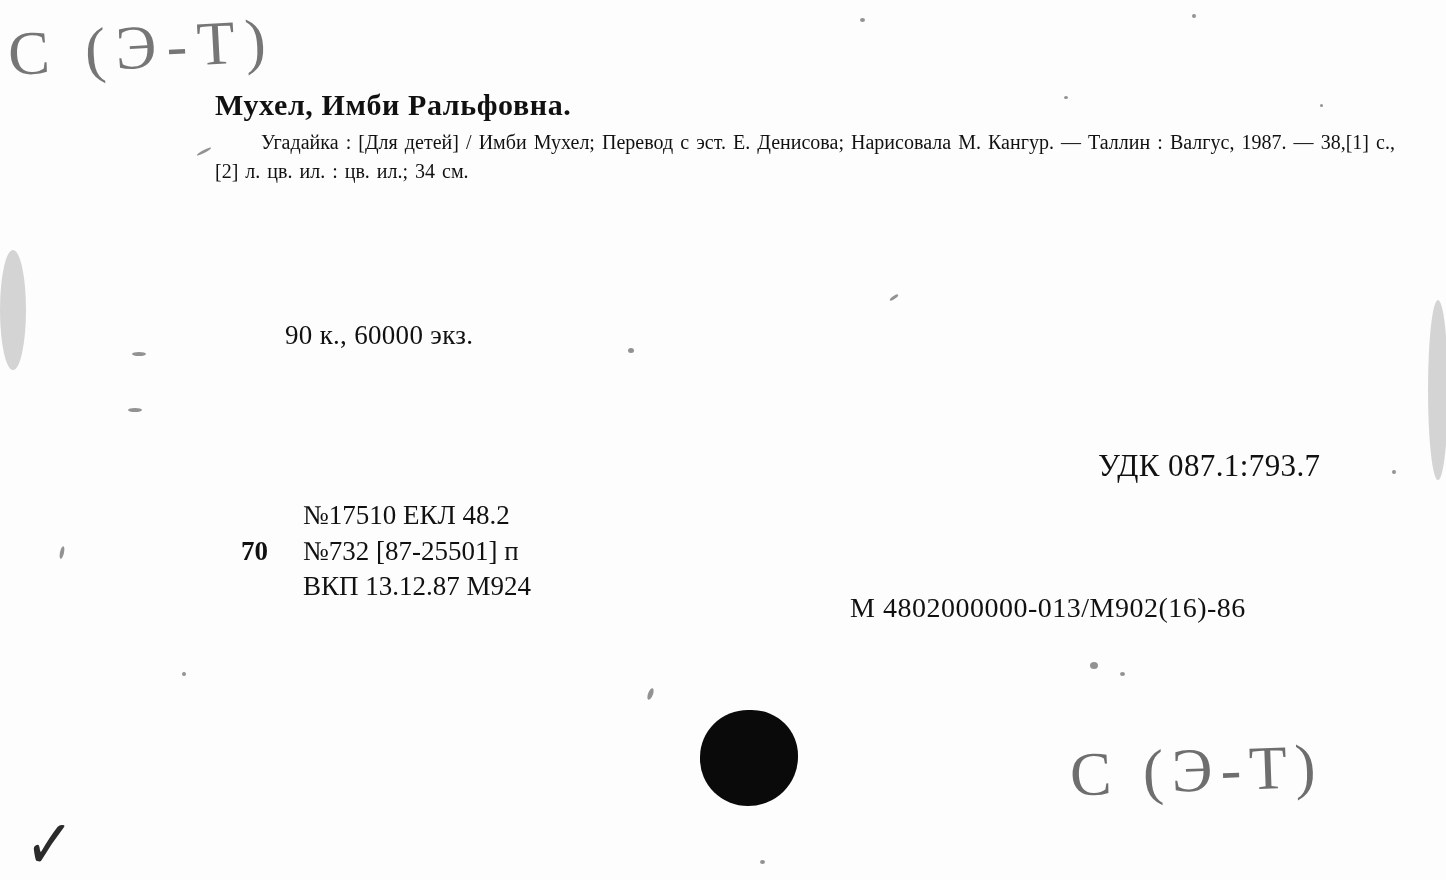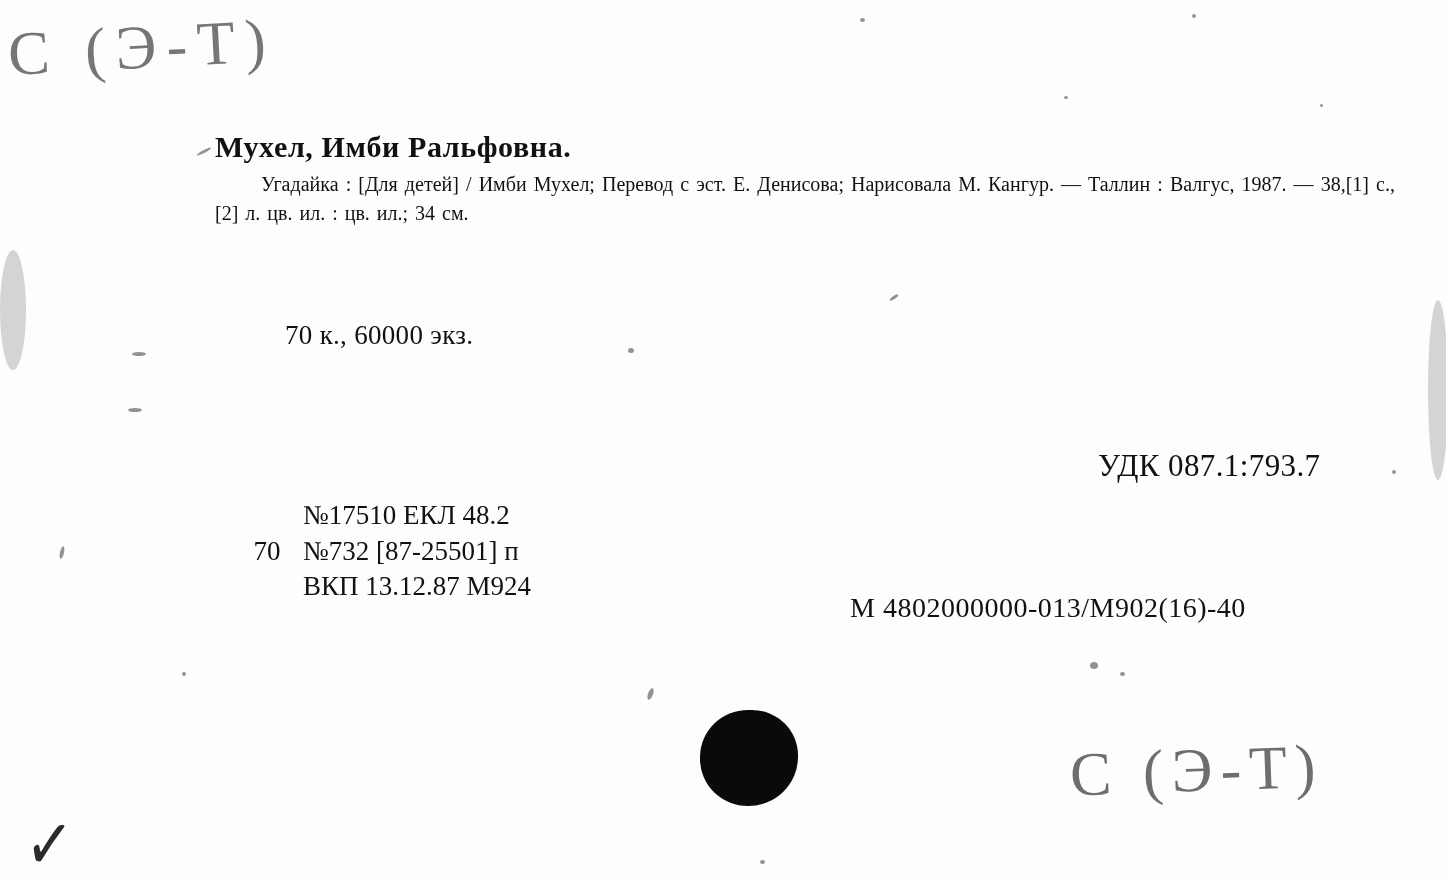--- a/index.html
+++ b/index.html
@@ -31,21 +31,20 @@
     opacity: .28;
     border-radius: 50%;
   }
 
   
   .entry {
     position: absolute;
     left: 215px;
     top: 88px;
     width: 1180px;
-    margin-top: 42px;
   }
   .heading {
     font-family: "Liberation Serif", serif;
     font-weight: bold;
     font-size: 30px;
     letter-spacing: .6px;
     margin: 0 0 6px 0;
     white-space: nowrap;
   }
   .body-block {
@@ -94,23 +93,23 @@
     white-space: nowrap;
   }
   .reg-line {
     position: relative;
     padding-left: 62px;
   }
   .reg-prefix {
     position: absolute;
     left: 0;
     top: 0;
-    font-weight: normal;
+    font-weight: bold;
     width: 52px;
-    text-align: center;
+    text-align: left;
   }
 
   
   .code-line {
     position: absolute;
     left: 850px;
     top: 592px;
     font-size: 28px;
     letter-spacing: .5px;
     white-space: nowrap;
@@ -184,39 +183,39 @@
   <div class="smudge" style="left:0px;    top:250px; width:26px; height:120px;"></div>
   <div class="smudge" style="left:1428px; top:300px; width:20px; height:180px;"></div>
 
   <div class="hand hand-top">C (Э-Т)</div>
 
   <div class="entry">
     <div class="heading">Мухел, Имби Ральфовна.</div>
     <div class="body-block"><span class="indent"></span><span>Угадайка : [Для детей] / Имби Мухел; Перевод с эст. Е. Денисова; Нарисовала М. Кангур. — Таллин : Валгус, 1987. — 38,[1] с., [2] л. цв. ил. : цв. ил.; 34 см.</span></div>
   </div>
 
-  <div class="price-line">70 к., 60000 экз.</div>
+  <div class="price-line">90 к., 60000 экз.</div>
 
 
   <div class="udc-line">УДК   087.1:793.7</div>
 
   <div class="reg-block">
     <div class="reg-line">
       <span>№17510 ЕКЛ 48.2</span>
     </div>
     <div class="reg-line">
       <span class="reg-prefix">70</span>
       <span>№732 [87-25501] п</span>
     </div>
     <div class="reg-line">
       <span>ВКП 13.12.87 М924</span>
     </div>
   </div>
 
-  <div class="code-line">М  4802000000-013/М902(16)-40</div>
+  <div class="code-line">М  4802000000-013/М902(16)-86</div>
 
   <div class="blot"></div>
 
   <div class="hand hand-bottom">C (Э-Т)</div>
 
   <div class="checkmark">✓</div>
 
 </div>
 
 </body></html>

